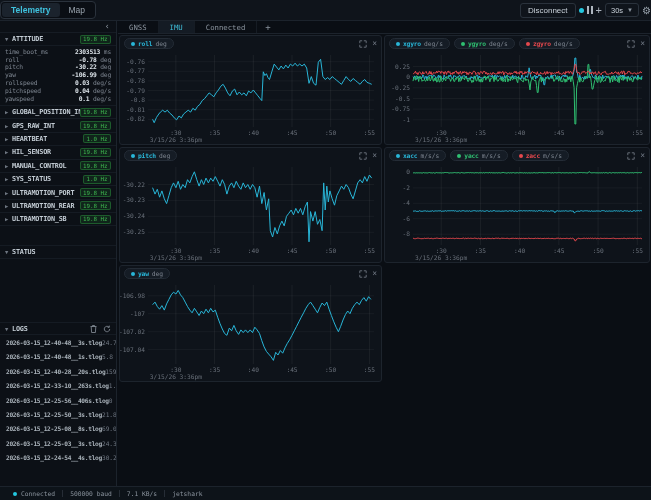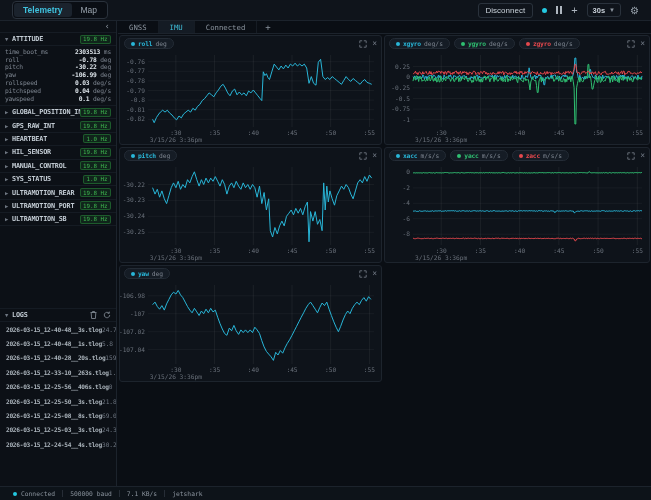--- a/index.html
+++ b/index.html
@@ -1,34 +1,34 @@
 <!DOCTYPE html>
 <html><head>
 <meta charset="utf-8">
 <style>
   * { margin:0; padding:0; box-sizing:border-box; }
   html,body { width:651px; height:500px; overflow:hidden; }
   body { position:relative; background:#0a0e14; font-family:"DejaVu Sans Mono",monospace; color:#c9d1d9; }
 
   
   .topbar { position:absolute; top:0; left:0; right:0; height:21px; background:#0f141b;
-            border-bottom:1px solid #1c232c; display:flex; align-items:center; padding:0 12px;
+            border-bottom:1px solid #1c232c; display:flex; align-items:center; padding:0 0;
             font-family:"Liberation Sans",sans-serif; }
   .seg { display:flex; background:#0a0e14; border:1px solid #2a323c; border-radius:4px; padding:1px; }
   .seg .tab { font-size:8.5px; padding:2px 9px; border-radius:3px; color:#9aa4ae; cursor:pointer; }
   .seg .tab.active { background:#1b232d; color:#3fc1dd; font-weight:bold; }
   .topbar .spacer { flex:1; }
-  .tcontrols { display:flex; align-items:center; gap:9px; }
+  .tcontrols { display:flex; align-items:center; gap:3px; }
   .btn-outline { font-size:8px; color:#c9d1d9; border:1px solid #2a323c; border-radius:3px; padding:2px 7px; background:transparent; cursor:pointer; }
   .live-dot { width:5px; height:5px; border-radius:50%; background:#24c8e0; }
   .pause { display:flex; gap:2px; cursor:pointer; }
   .pause i { display:block; width:2px; height:8px; background:#aeb6bf; }
   .plus { color:#aeb6bf; font-size:11px; line-height:8px; cursor:pointer; }
   .dd { font-size:7.5px; color:#c9d1d9; border:1px solid #2a323c; border-radius:3px; padding:1.5px 5px; display:flex; gap:4px; align-items:center; cursor:pointer; }
-  .dd b { font-weight:bold; }
+  .dd b { font-weight:normal; }
   .dd .chev { font-size:6px; color:#8b949e; }
   .gear { color:#9aa4ae; font-size:10px; cursor:pointer; }
 
   
   .sidebar { position:absolute; top:21px; left:0; width:117px; bottom:14px; background:#0c1016;
              border-right:1px solid #1c232c; overflow:hidden; display:flex; flex-direction:column; }
   .collapse-bar { height:12px; border-bottom:1px solid #161c24; display:flex; justify-content:flex-end;
                   align-items:center; padding-right:6px; flex:none; }
   .collapse-bar span { color:#8b949e; font-size:9px; line-height:9px; cursor:pointer; }
   .mrow { height:13.4px; display:flex; align-items:center; padding:0 5px; border-bottom:1px solid #151b23; cursor:pointer; flex:none; }
@@ -169,35 +169,39 @@
     <span class="mname">MANUAL_CONTROL</span>
     <span class="badge">19.8 Hz</span>
   </div>
       <div class="mrow">
     <span class="chev-s">▶</span>
     <span class="mname">SYS_STATUS</span>
     <span class="badge">1.0 Hz</span>
   </div>
       <div class="mrow">
     <span class="chev-s">▶</span>
+    <span class="mname">ULTRAMOTION_PORT</span>
+    <span class="badge">19.8 Hz</span>
+  </div>
+      <div class="mrow">
+    <span class="chev-s">▶</span>
     <span class="mname">ULTRAMOTION_REAR</span>
     <span class="badge">19.8 Hz</span>
   </div>
       <div class="mrow">
     <span class="chev-s">▶</span>
-    <span class="mname">ULTRAMOTION_PORT</span>
-    <span class="badge">19.8 Hz</span>
-  </div>
-      <div class="mrow">
-    <span class="chev-s">▶</span>
     <span class="mname">ULTRAMOTION_SB</span>
     <span class="badge">19.8 Hz</span>
   </div>
     </div>
   <div style="flex:none;height:19px;"></div>
+  <div class="sect-head">
+    <span class="chev-s">▼</span>
+    <span class="mname">STATUS</span>
+  </div>
   <div class="status-body"></div>
   <div class="sect-head">
     <span class="chev-s">▼</span>
     <span class="mname">LOGS</span>
     <div class="logs-head-icons">
       <span class="hicon">
         <svg width="7" height="8" viewBox="0 0 7 8">
             <path d="M0.5 1.5h6M2.5 1.5v-1h2v1M1.2 1.8l0.4 5.7h3.8l0.4-5.7" fill="none" stroke="#8b949e" stroke-width="0.8"></path>
           </svg>
       </span>

